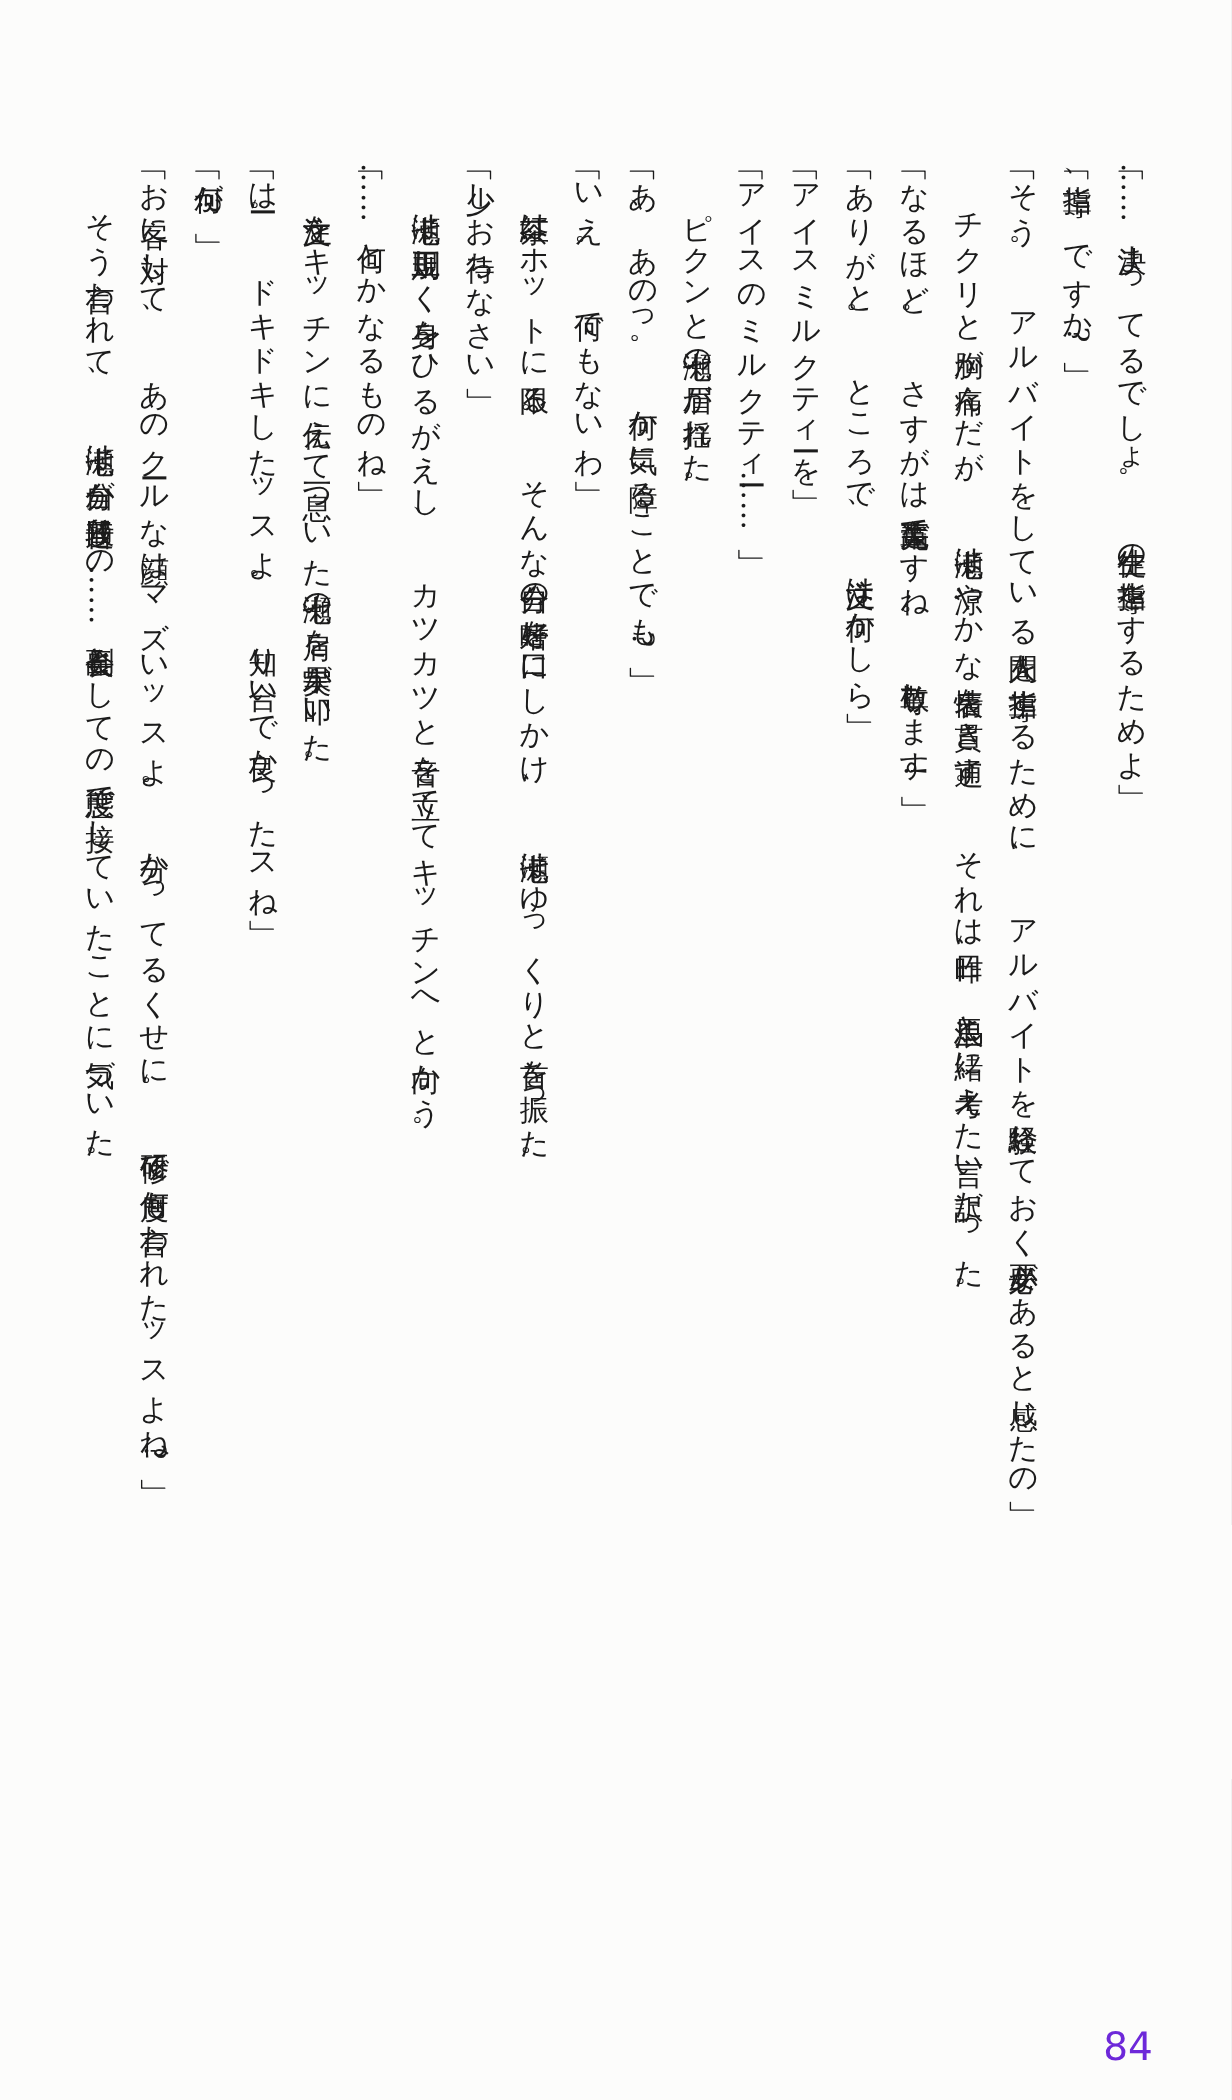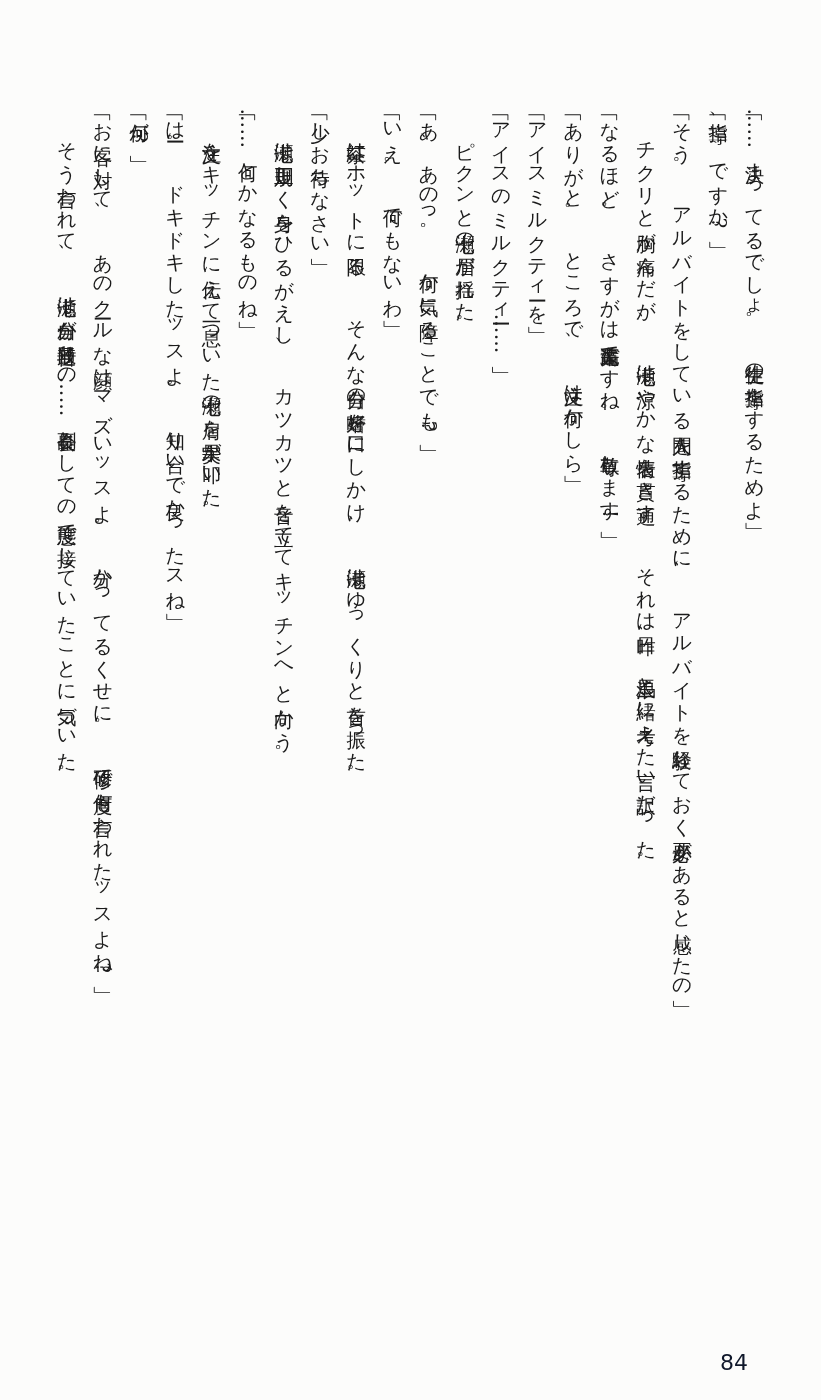--- a/index.html
+++ b/index.html
@@ -32,23 +32,24 @@
     margin: 0;
     padding: 0;
     line-height: 36.2px;
     white-space: nowrap;
   }
   .page-number {
     position: absolute;
     top: 1350px;
     left: 720px;
     width: 64px;
+    text-align: center;
     font-family: "DejaVu Sans", "Liberation Sans", sans-serif;
-    font-size: 22px;
-    color: #0f172a;
+    font-size: 26px;
+    color: #6d28d9;
   }
 </style>
 </head>
 <body>
 
 <div class="page">
   <div class="text-block">
     <p>「……決まってるでしょ。　生徒の指導をするためよ」</p>
     <p>「指導、　ですか?」</p>
     <p>「そう。　アルバイトをしている人間を指導するために、　アルバイトを経験しておく必要があると感じたの」</p>

